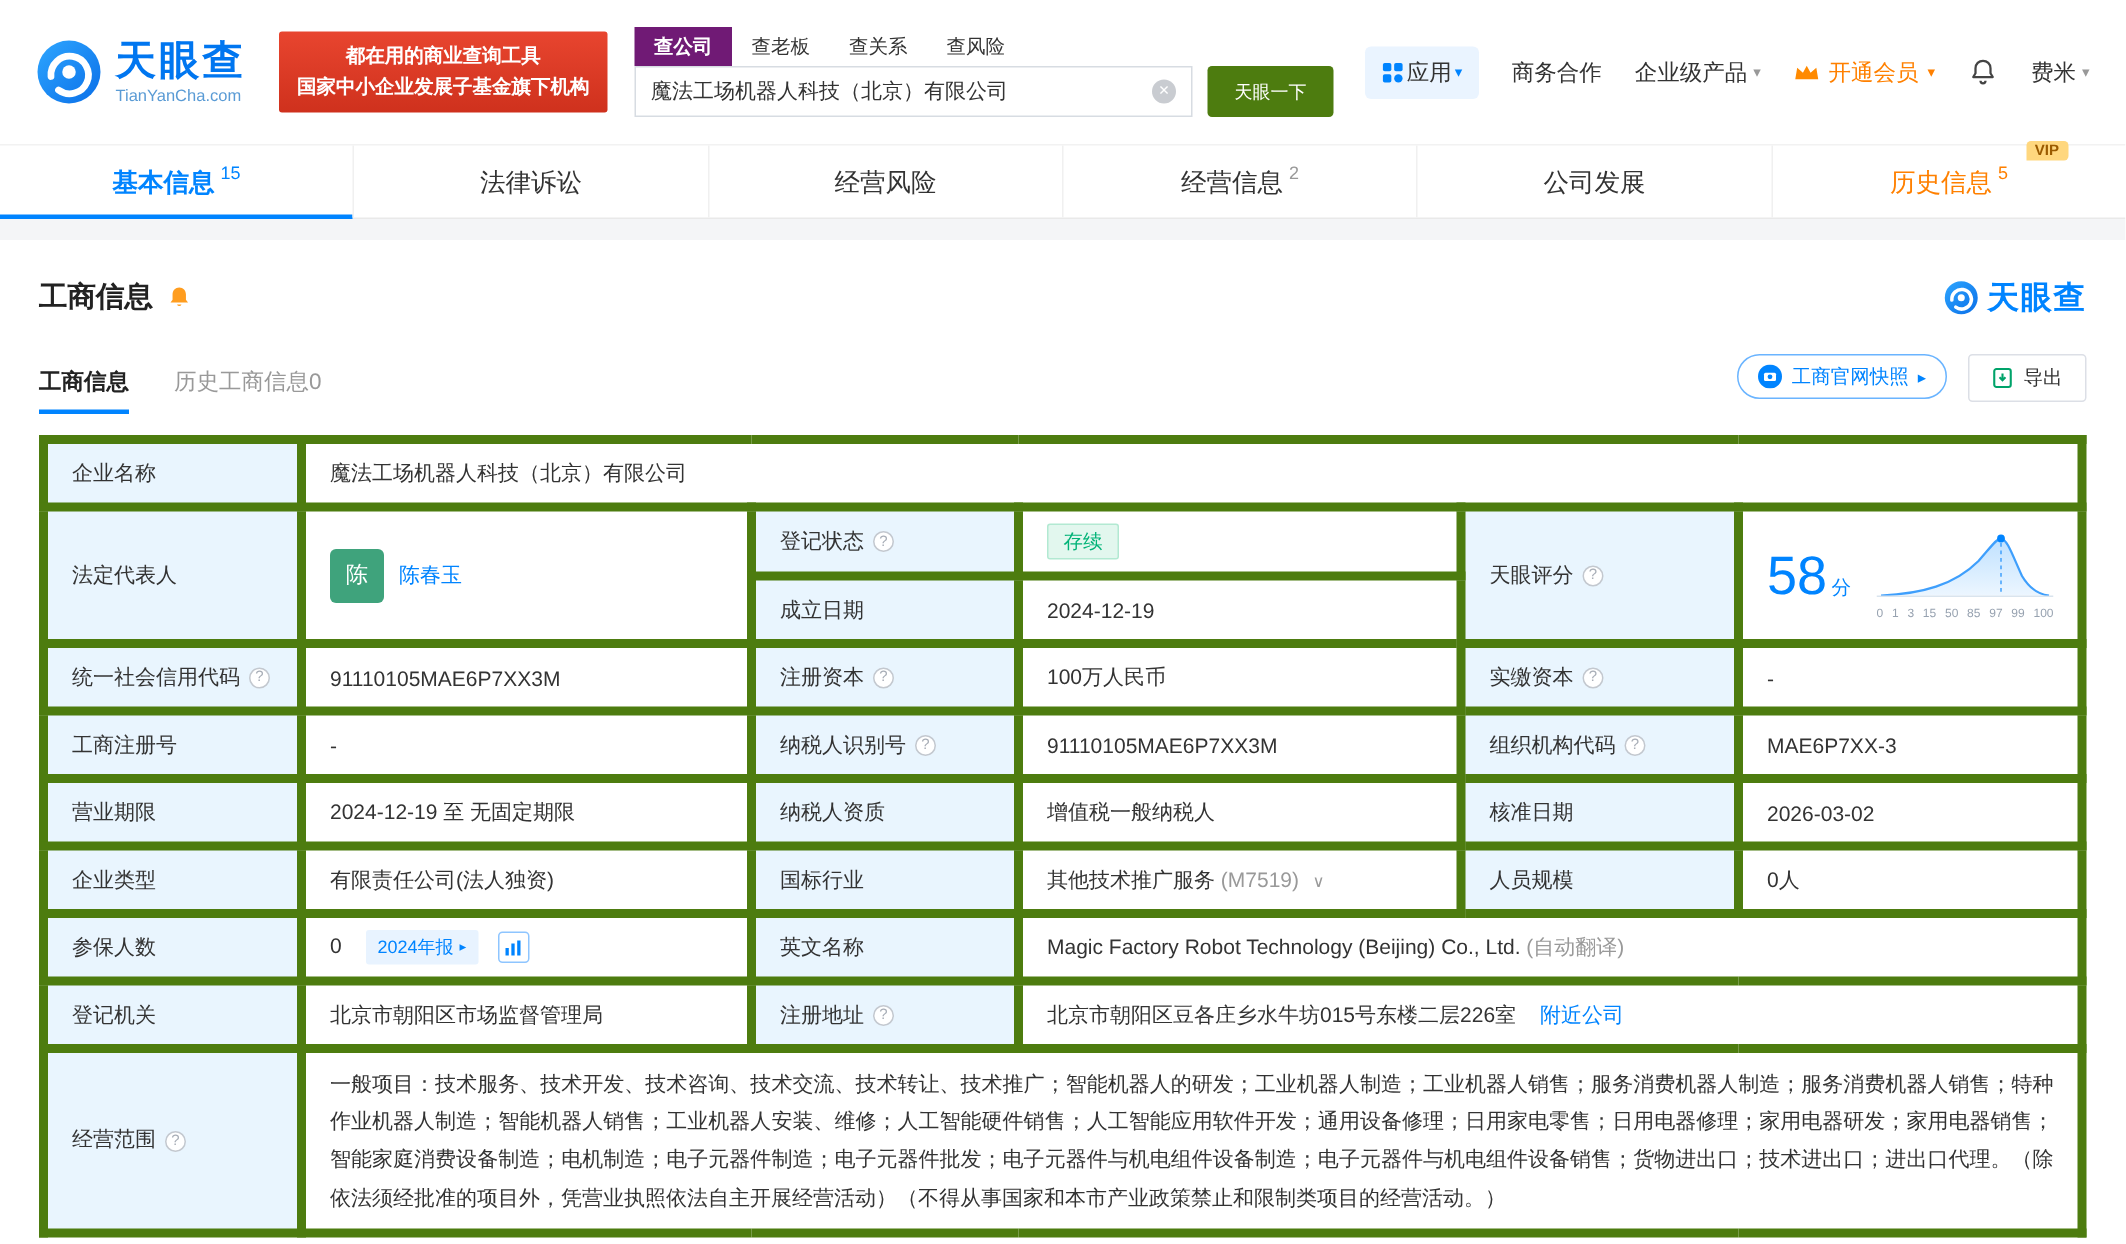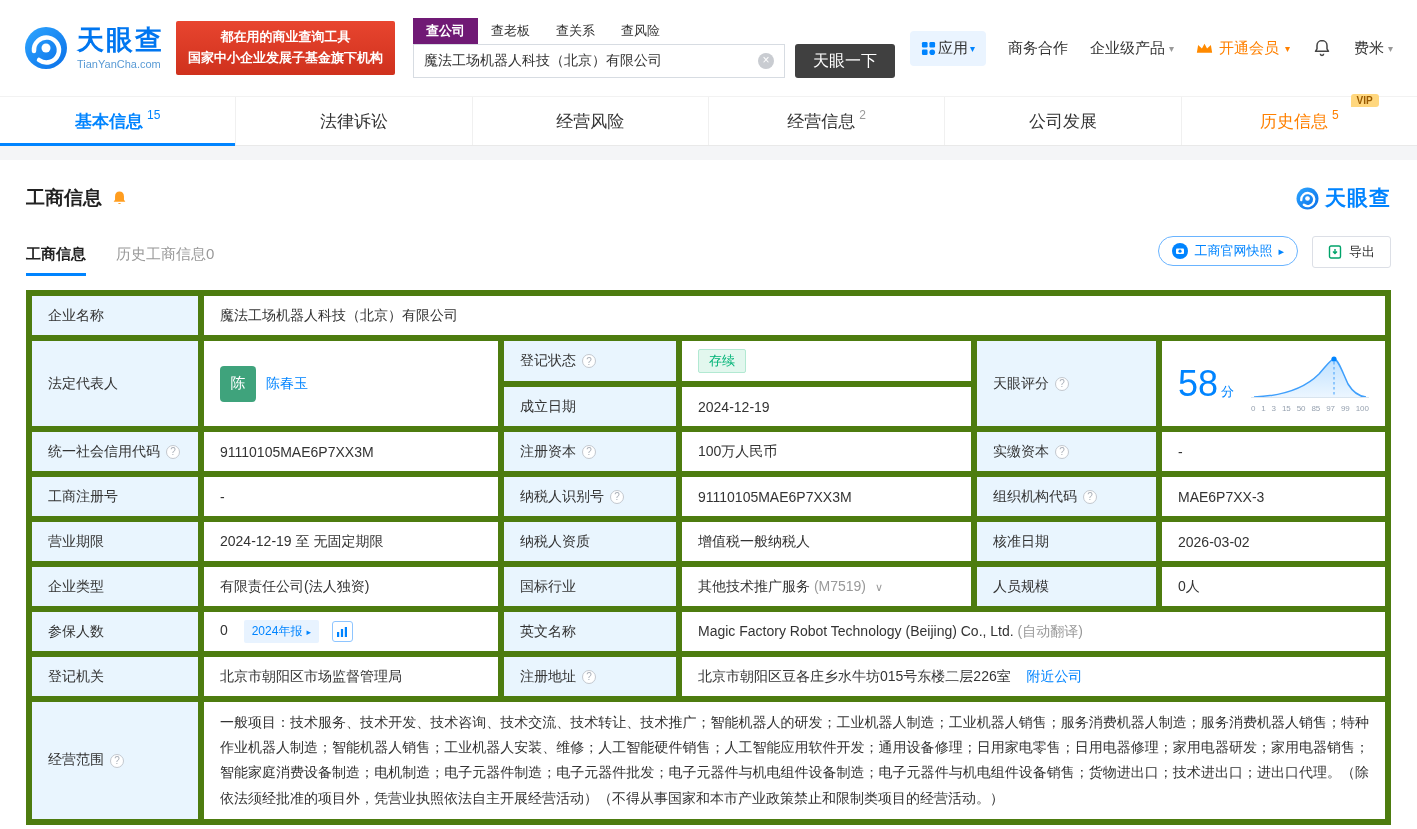--- a/index.html
+++ b/index.html
@@ -7,32 +7,32 @@
   font-family:"Liberation Sans","DejaVu Sans",sans-serif}
 a{text-decoration:none}
 button{font-family:inherit}
 
 
 .topbar{display:flex;align-items:center;height:96px;padding:0 24px}
 .logo{display:flex;align-items:center;gap:9px;cursor:pointer}
 .logo-text{display:flex;flex-direction:column;line-height:1.1}
 .logo-cn{font-size:27px;font-weight:bold;color:#0076f0;letter-spacing:2px}
 .logo-en{font-size:11px;color:#5a9bd5;margin-top:2px}
-.slogan{margin-left:12px;background:linear-gradient(180deg,#e8452f,#cf311d);color:#fff;
+.slogan{margin-left:22px;background:linear-gradient(180deg,#e8452f,#cf311d);color:#fff;
   font-size:13px;font-weight:bold;text-align:center;padding:6px 12px;line-height:1.6;border-radius:2px}
 .search-area{margin-left:18px}
 .search-tabs{display:flex;align-items:flex-end}
 .stab{font-size:13px;color:#333;padding:4px 13px;cursor:pointer}
 .stab.active{background:#701a75;color:#fff;font-weight:bold}
 .search-row{display:flex;align-items:center}
 .search-box{position:relative;width:372px;height:34px;border:1px solid #d7dce2;display:flex;align-items:center;background:#fff}
 .search-box input{flex:1;border:none;outline:none;font-size:14px;padding:0 34px 0 10px;color:#333;font-family:inherit;background:transparent}
 .clear{position:absolute;right:10px;width:16px;height:16px;border-radius:50%;background:#c9ccd1;color:#fff;
   font-size:12px;line-height:15px;text-align:center;cursor:pointer}
-.search-btn{margin-left:10px;width:100px;height:34px;background:#404040;border:none;color:#fff;font-size:16px;border-radius:3px;cursor:pointer}
+.search-btn{margin-left:10px;width:84px;height:34px;background:#4d7c0f;border:none;color:#fff;font-size:12px;border-radius:3px;cursor:pointer}
 .top-right{margin-left:auto;display:flex;align-items:center;gap:22px;font-size:15px;color:#333;white-space:nowrap}
 .apps{display:flex;align-items:center;gap:2px;background:#eaf4ff;border-radius:4px;padding:8px 11px;cursor:pointer}
 .caret{font-size:10px;color:#0084ff}
 .caret.gray{color:#999}
 .nav-link{display:flex;align-items:center;gap:4px;cursor:pointer}
 .vip-link{display:flex;align-items:center;gap:6px;color:#ff8000;cursor:pointer}
 .vip-link .caret{color:#ff8000}
 .bell-btn{display:flex;cursor:pointer}
 
 

